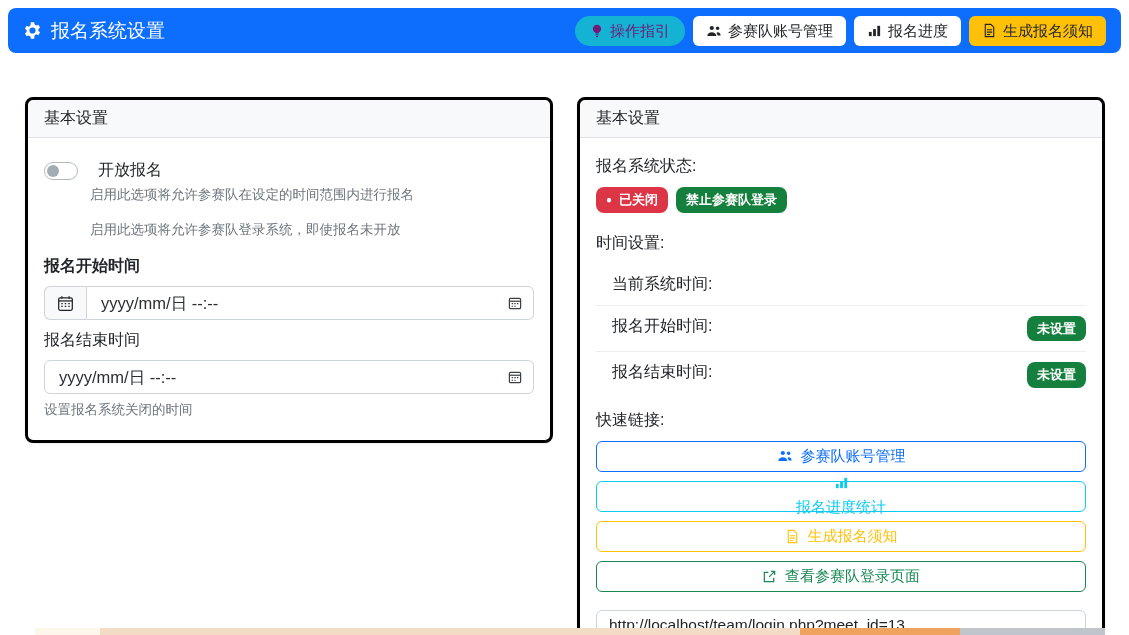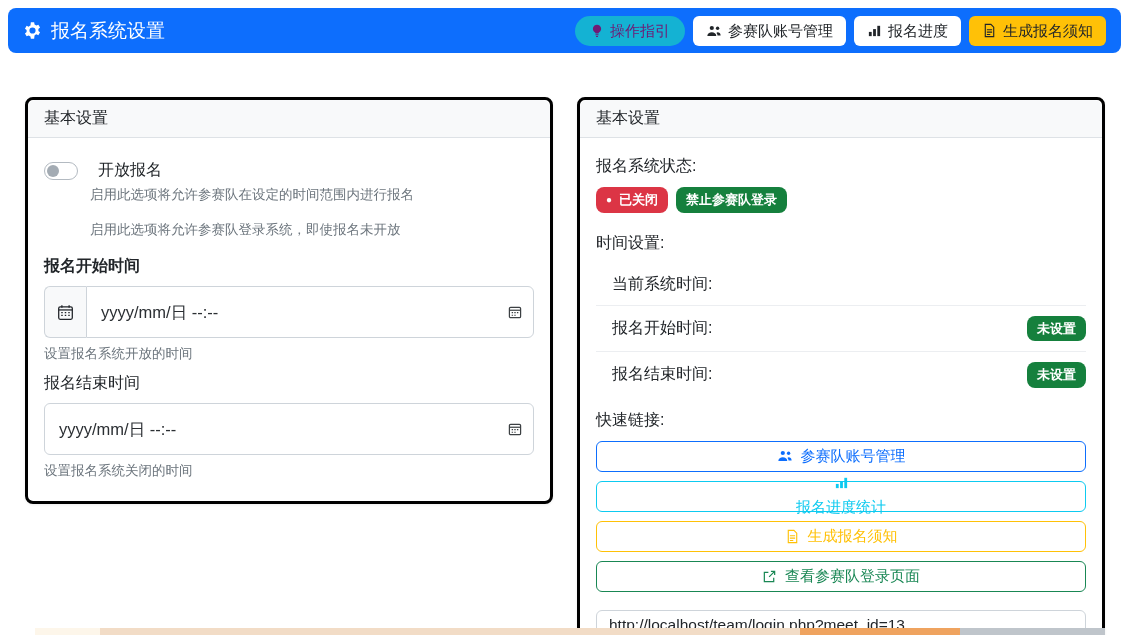--- a/index.html
+++ b/index.html
@@ -56,21 +56,21 @@
   .switch::after {
     content:""; position:absolute; left:2px; top:2px; width:12px; height:12px;
     border-radius:50%; background:#a3abb3;
   }
   .toggle-label { font-size:16px; }
   .toggle-desc { font-size:13.5px; color:#6c757d; margin:5px 0 17px 46px; }
 
   
   .form-label { font-size:16px; margin:10px 0 9px; }
   .bold { font-weight:bold; }
-  .input-group { display:flex; height:52px; }
+  .input-group { display:flex; height:34px; }
   .ig-addon {
     width:42px; background:#f8f9fa; border:1px solid #ced4da; border-right:0;
     border-radius:6px 0 0 6px; display:flex; align-items:center; justify-content:center;
     color:#212529;
   }
   .dt-wrap { position:relative; flex:1; display:flex; }
   input.datetime {
     flex:1; width:100%; border:1px solid #ced4da; border-radius:6px;
     padding:0 38px 0 14px; font-size:16.5px; color:#212529; font-family:inherit;
     outline:none; background:#fff;
@@ -86,21 +86,21 @@
   .badge {
     font-size:13px; font-weight:bold; color:#fff; padding:5px 10px;
     border-radius:8px; display:inline-flex; align-items:center; gap:7px; line-height:1.2;
   }
   .badge-danger { background:#dc3545; }
   .badge-secondary { background:#15803d; }
   .badge-primary { background:#0d6efd; }
   .badge .dot { font-size:10px; line-height:1; }
 
   .time-row {
-    display:flex; justify-content:space-between; align-items:center;
+    display:flex; justify-content:space-between; 
     padding:10px 0 10px 16px;
   }
   .time-row.sep { border-bottom:1px solid #eceef1; }
   .time-row-label { font-size:16px; }
   .time-rows { margin-bottom:12px; }
 
   .quick-links { margin-top:4px; }
   .ql-btn {
     display:flex; align-items:center; justify-content:center; gap:8px;
     width:100%; height:31px; background:#fff; border-radius:6px;
@@ -208,21 +208,20 @@
           <input class="datetime" type="text" placeholder="yyyy/mm/日 --:--" style="">
           <span class="dt-icon">
             <svg width="14" height="14" viewBox="0 0 16 16">
               <rect x="1.6" y="2.6" width="12.8" height="11.8" rx="1.4" fill="none" stroke="currentColor" stroke-width="1.4"></rect>
               <path d="M1.6 6h12.8" stroke="currentColor" stroke-width="1.4"></path>
               <path fill="currentColor" d="M4.2 8h1.6v1.4H4.2zM7.2 8h1.6v1.4H7.2zM10.2 8h1.6v1.4h-1.6zM4.2 11h1.6v1.4H4.2zM7.2 11h1.6v1.4H7.2z"></path>
             </svg>
           </span>
         </span>
       </div>
-      <div class="form-help">设置报名系统开放的时间</div>
 
       <div class="form-label">报名结束时间</div>
       <div class="input-group">
         <span class="dt-wrap">
           <input class="datetime" type="text" placeholder="yyyy/mm/日 --:--" style="">
           <span class="dt-icon">
             <svg width="14" height="14" viewBox="0 0 16 16">
               <rect x="1.6" y="2.6" width="12.8" height="11.8" rx="1.4" fill="none" stroke="currentColor" stroke-width="1.4"></rect>
               <path d="M1.6 6h12.8" stroke="currentColor" stroke-width="1.4"></path>
               <path fill="currentColor" d="M4.2 8h1.6v1.4H4.2zM7.2 8h1.6v1.4H7.2zM10.2 8h1.6v1.4h-1.6zM4.2 11h1.6v1.4H4.2zM7.2 11h1.6v1.4H7.2z"></path>

